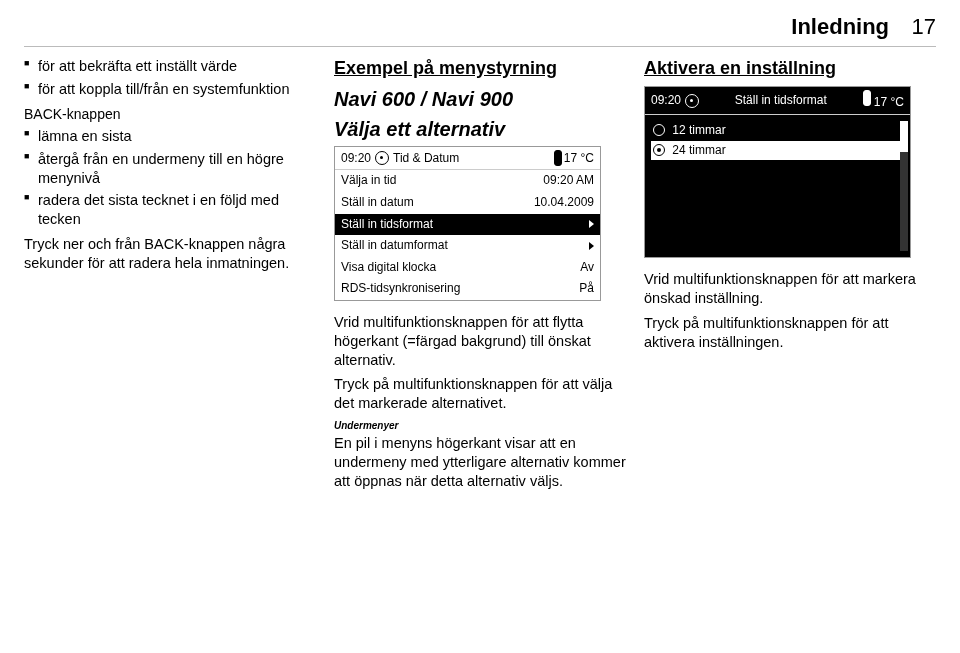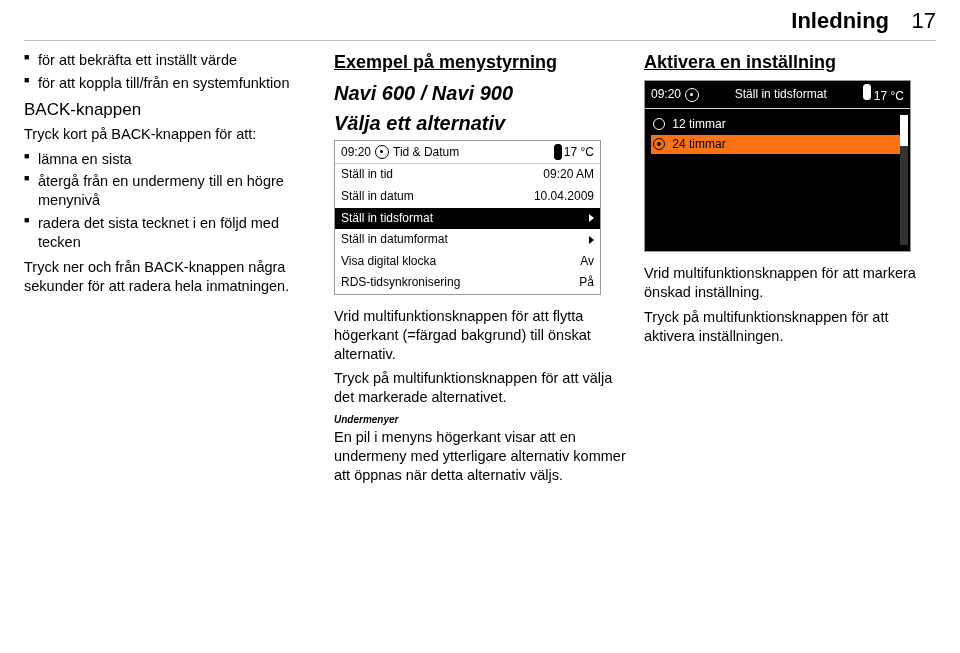--- a/index.html
+++ b/index.html
@@ -8,21 +8,21 @@
       font-family: Arial, Helvetica, sans-serif;
       background: #fff;
       width: 960px;
       height: 653px;
       overflow: hidden;
     }
     .page {
       width: 960px;
       height: 653px;
       box-sizing: border-box;
-      padding: 8px 24px;
+      padding: 14px 24px;
       position: relative;
     }
     .page-header {
       text-align: right;
       margin-bottom: 6px;
     }
     .page-header .title {
       font-weight: bold;
       color: #000;
       font-size: 22px;
@@ -61,21 +61,21 @@
       margin: 0 0 4px 0;
     }
     ul.bul li::before {
       content: "■";
       position: absolute;
       left: 0;
       top: 1px;
       font-size: 9px;
     }
     .h-sub {
-      font-size: 17px;
+      font-size: 14px;
       font-weight: normal;
       margin: 4px 0 4px 0;
     }
     .h-b {
       font-size: 18px;
       font-weight: bold;
       margin: 0 0 6px 0;
       text-decoration: underline;
     }
     .h-bi {
@@ -208,21 +208,21 @@
       position: absolute;
       width: 4px; height: 4px;
       background: #fff;
       border-radius: 50%;
       top: 3px; left: 3px;
     }
     .screen2 .opt {
       padding: 2px 2px;
     }
     .screen2 .opt.sel {
-      background: #f97316;
+      background: #ffffff;
       color: #000;
     }
     .screen2 .opt.sel .radio { border-color: #000; }
     .screen2 .opt.sel .radio.checked::after { background: #000; }
     .scrollbar {
       position: absolute;
       right: 2px; top: 6px; bottom: 6px;
       width: 8px;
       background: #333;
     }
@@ -247,21 +247,20 @@
 
   <div class="cols">
 
     <div class="col">
       <ul class="bul">
         <li>för att bekräfta ett inställt värde</li>
         <li>för att koppla till/från en system­funktion</li>
       </ul>
 
       <div class="h-sub">BACK-knappen</div>
-      <p>Tryck kort på BACK-knappen för att:</p>
       <ul class="bul">
         <li>lämna en sista</li>
         <li>återgå från en undermeny till en högre menynivå</li>
         <li>radera det sista tecknet i en följd med tecken</li>
       </ul>
       <p>Tryck ner och från BACK-knappen några sekunder för att radera hela in­matningen.</p>
     </div>
 
     <div class="col">
       <div class="h-b">Exempel på menystyrning</div>
@@ -272,21 +271,21 @@
         <div class="status">
           <span>09:20</span>
           <span class="cd"></span>
           <span class="title">Tid &amp; Datum</span>
           <span class="therm">
             <span class="therm-ico"></span>
             <span>17 °C</span>
           </span>
         </div>
         <div class="row">
-          <span>Ställ in tid</span>
+          <span>Välja in tid</span>
           <span>09:20 AM</span>
         </div>
         <div class="row">
           <span>Ställ in datum</span>
           <span>10.04.2009</span>
         </div>
         <div class="row sel">
           <span>Ställ in tidsformat</span>
           <span class="chev"></span>
         </div>

